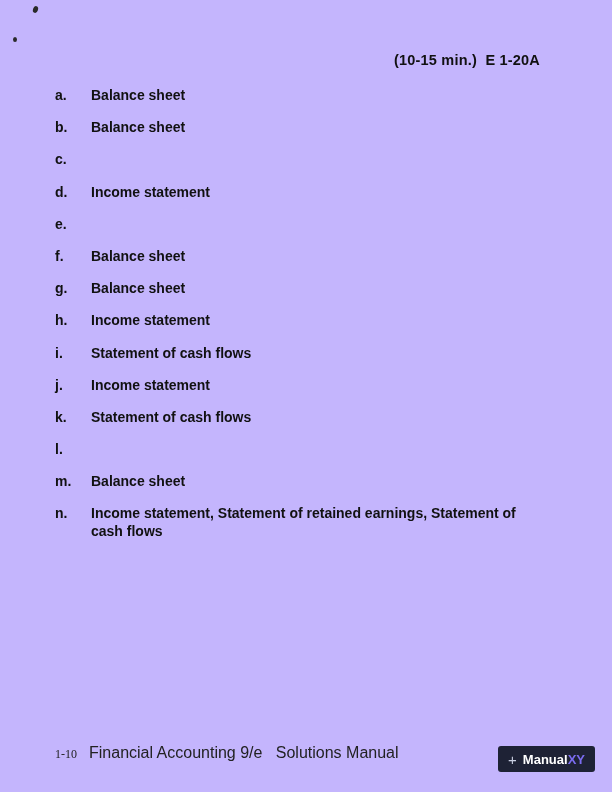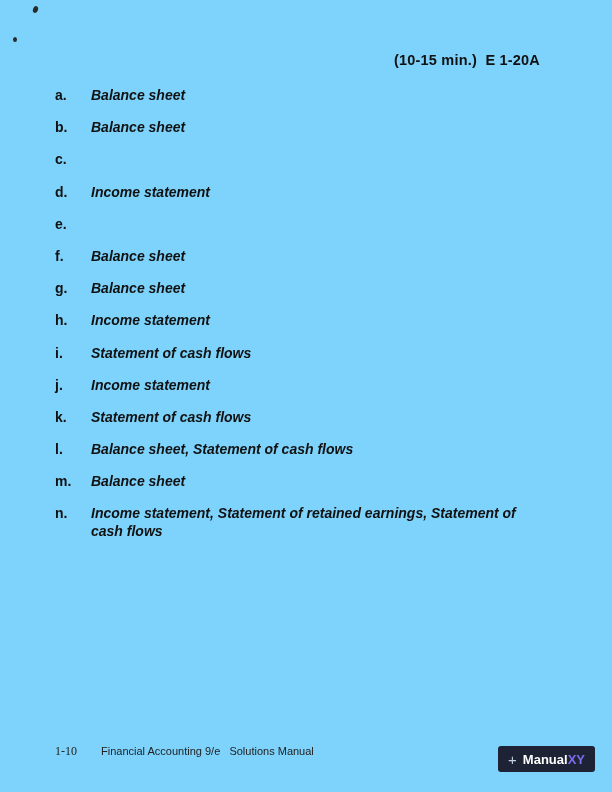--- a/index.html
+++ b/index.html
@@ -4,21 +4,21 @@
 <style>
   html, body {
     margin: 0;
     padding: 0;
     background: #ffffff;
   }
   .page {
     position: relative;
     width: 612px;
     height: 792px;
-    background: #7dd3fc;
+    background: #c4b5fd;
     font-family: "Liberation Sans", sans-serif;
     color: #111111;
     overflow: hidden;
     box-sizing: border-box;
   }
   
   .speck {
     position: absolute;
     background: #2a2a2a;
     border-radius: 50%;
@@ -49,38 +49,37 @@
     font-weight: bold;
     line-height: 18px;
     margin-bottom: 14.2px;
   }
   .row .letter {
     flex: 0 0 36px;
     width: 36px;
   }
   .row .text {
     max-width: 452px;
-    font-style: italic;
   }
 
   .footer {
     position: absolute;
     top: 744px;
     left: 55px;
     display: flex;
     align-items: baseline;
   }
   .pagenum {
     font-family: "Liberation Serif", serif;
     font-size: 12px;
     color: #222222;
-    margin-right: 24px;
+    margin-right: 12px;
   }
   .booktitle {
-    font-size: 11px;
+    font-size: 16px;
     color: #222222;
     white-space: pre;
   }
 
   .badge {
     position: absolute;
     right: 17px;
     top: 746px;
     height: 26px;
     background: #1e2235;
@@ -165,21 +164,20 @@
         <span class="text">Income statement</span>
       </div>
 
       <div class="row">
         <span class="letter">k.</span>
         <span class="text">Statement of cash flows</span>
       </div>
 
       <div class="row">
         <span class="letter">l.</span>
-        <span class="text">Balance sheet, Statement of cash flows</span>
       </div>
 
       <div class="row">
         <span class="letter">m.</span>
         <span class="text">Balance sheet</span>
       </div>
 
       <div class="row">
         <span class="letter">n.</span>
         <span class="text">Income statement, Statement of retained earnings, Statement of cash flows</span>

